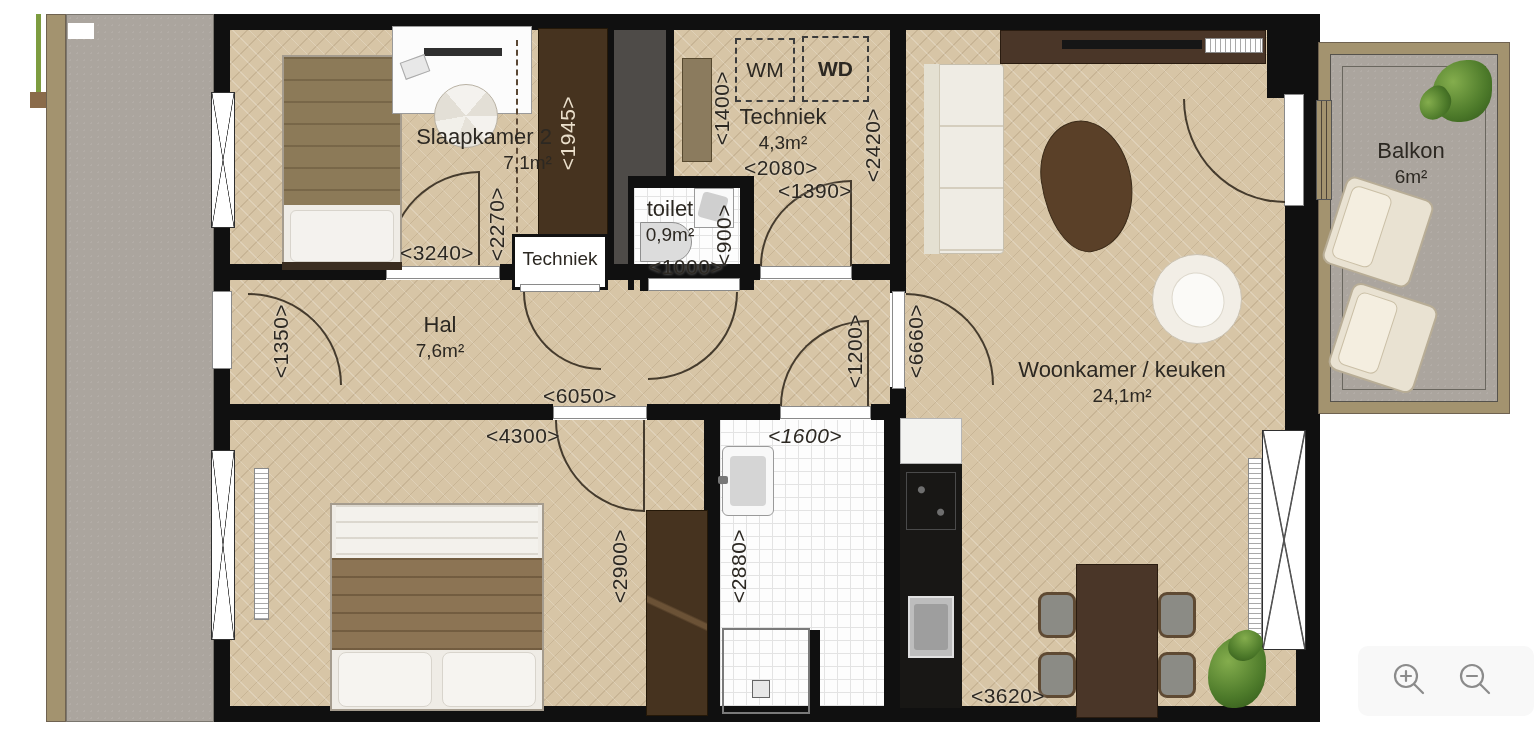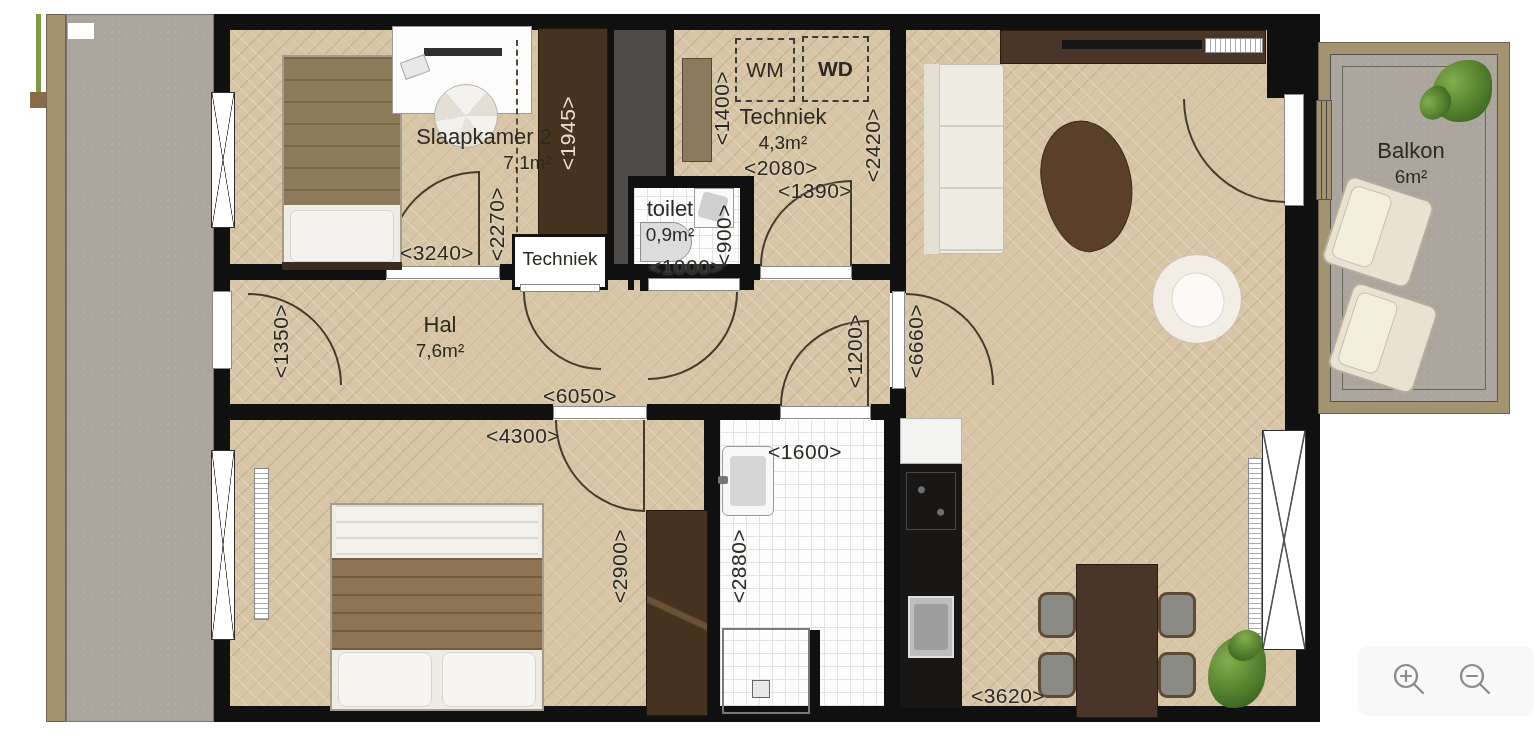--- a/index.html
+++ b/index.html
@@ -209,41 +209,45 @@
     <div class="ar">4,3m²</div>
   </div>
   <div class="a room-label" style="left:670px;top:196px;">
     <div class="nm">toilet</div>
     <div class="ar">0,9m²</div>
   </div>
   <div class="a room-label" style="left:440px;top:312px;">
     <div class="nm">Hal</div>
     <div class="ar">7,6m²</div>
   </div>
+  <div class="a room-label" style="left:1122px;top:357px;">
+    <div class="nm">Woonkamer / keuken</div>
+    <div class="ar">24,1m²</div>
+  </div>
   <div class="a room-label" style="left:1411px;top:138px;">
     <div class="nm">Balkon</div>
     <div class="ar">6m²</div>
   </div>
 
   <div class="a dim" style="left:437px;top:253px;">&lt;3240&gt;</div>
   <div class="a dim v" style="left:497px;top:224px;">&lt;2270&gt;</div>
   <div class="a dim v light" style="left:568px;top:133px;">&lt;1945&gt;</div>
   <div class="a dim v" style="left:722px;top:108px;">&lt;1400&gt;</div>
   <div class="a dim" style="left:781px;top:168px;">&lt;2080&gt;</div>
   <div class="a dim" style="left:815px;top:191px;">&lt;1390&gt;</div>
   <div class="a dim v" style="left:873px;top:145px;">&lt;2420&gt;</div>
   <div class="a dim v" style="left:724px;top:235px;">&lt;900&gt;</div>
   <div class="a dim" style="left:686px;top:267px;">&lt;1000&gt;</div>
   <div class="a dim v" style="left:281px;top:341px;">&lt;1350&gt;</div>
   <div class="a dim" style="left:580px;top:396px;">&lt;6050&gt;</div>
   <div class="a dim v" style="left:855px;top:351px;">&lt;1200&gt;</div>
   <div class="a dim v" style="left:916px;top:341px;">&lt;6660&gt;</div>
   <div class="a dim" style="left:493px;top:436px;margin-left:30px;">&lt;4300&gt;</div>
   <div class="a dim v" style="left:620px;top:566px;">&lt;2900&gt;</div>
-  <div class="a dim" style="left:805px;top:452px;">&lt;1600&gt;</div>
+  <div class="a dim" style="left:805px;top:436px;font-style:italic;">&lt;1600&gt;</div>
   <div class="a dim v" style="left:739px;top:566px;">&lt;2880&gt;</div>
   <div class="a dim" style="left:1008px;top:696px;">&lt;3620&gt;</div>
 
   <div class="a" style="left:1358px;top:646px;width:176px;height:70px;background:#f8f8f8;border-radius:10px;">
     <button class="zoombtn a" style="left:32px;top:14px;width:40px;height:40px;">
       <span>
         <svg width="40" height="40" viewBox="0 0 40 40" fill="none">
           <circle cx="16" cy="16" r="11" stroke="#8b8b8b" stroke-width="2.2"></circle>
           <line x1="24.5" y1="24.5" x2="33" y2="33" stroke="#8b8b8b" stroke-width="2.2" stroke-linecap="round"></line>
           <line x1="11" y1="16" x2="21" y2="16" stroke="#8b8b8b" stroke-width="2.2" stroke-linecap="round"></line>

